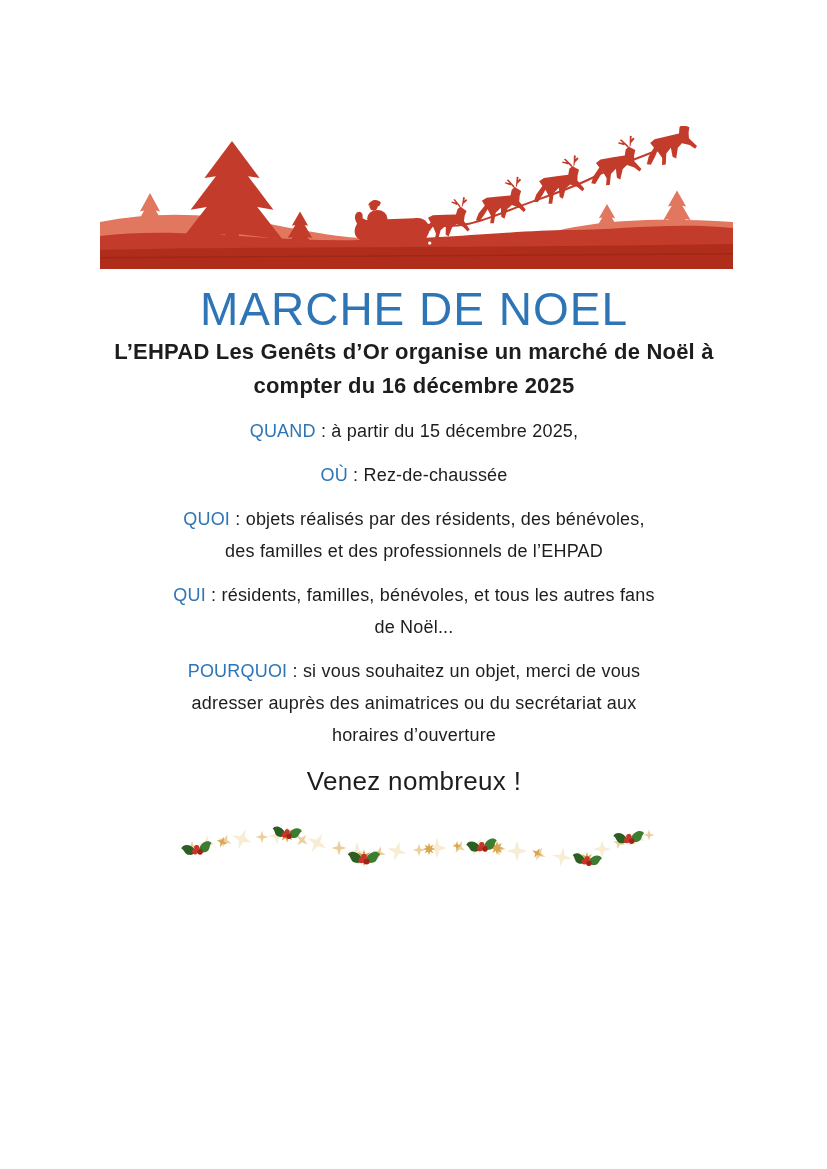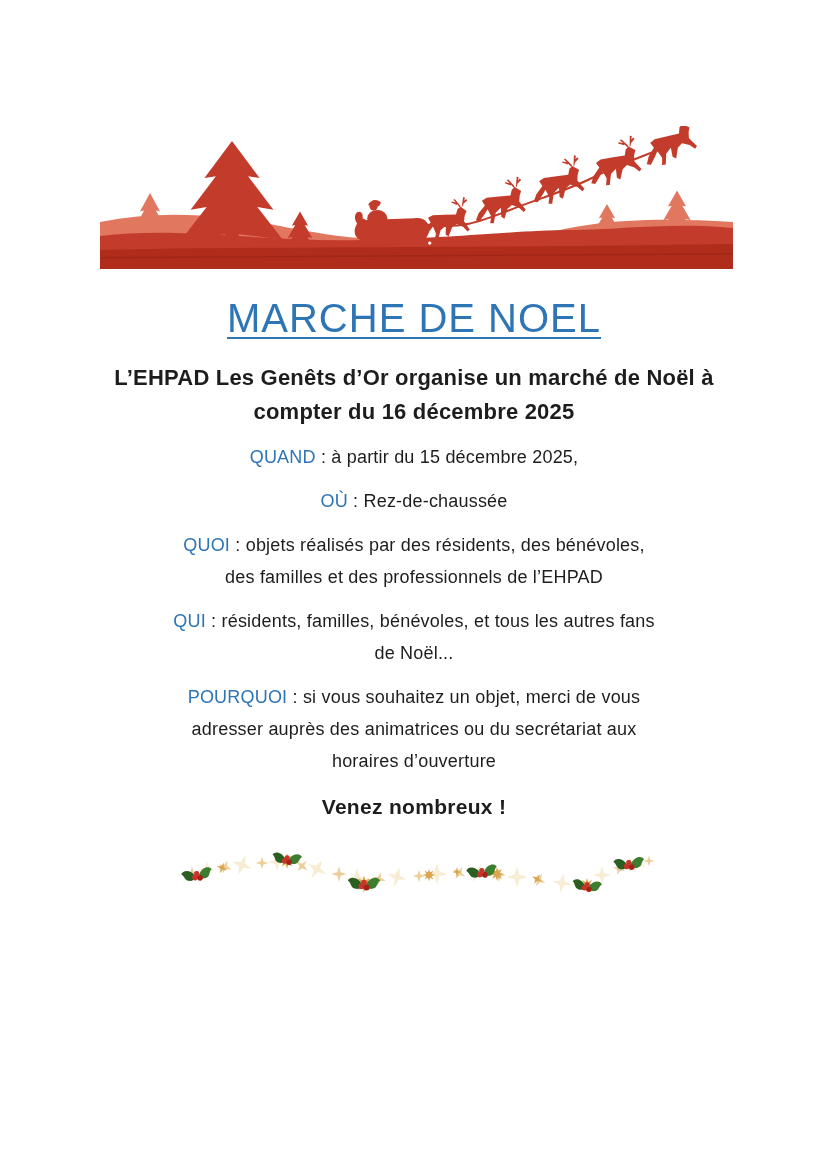--- a/index.html
+++ b/index.html
@@ -10,42 +10,41 @@
     background:#ffffff;
     font-family:"Liberation Sans", sans-serif;
     overflow:hidden;
   }
   .banner{position:absolute;top:126px;left:100px;}
   .content{
     position:absolute;top:284px;left:94px;width:640px;
     text-align:center;color:#1d1d1d;
   }
   .title{
-    margin:11px;font-size:40px;font-weight:400;letter-spacing:1px;
+    margin:2px;font-size:46px;font-weight:400;letter-spacing:1px;
     color:#2e75b6;
-    text-decoration:underline;
     text-decoration-thickness:2px;
     text-underline-offset:5px;
     line-height:46px;
   }
   .intro{
-    margin:20px 0 12px 0;
+    margin:3px 0 12px 0;
     font-size:22px;font-weight:bold;line-height:34px;
     white-space:pre-line;letter-spacing:0.2px;
   }
   .section{
     margin:12px 0;
     font-size:18px;line-height:32px;letter-spacing:0.2px;
   }
   .section .label{color:#2e75b6;}
   .section .sep{white-space:pre;color:#1d1d1d;}
   .section .text{white-space:pre-line;color:#1d1d1d;}
   .closing{
     margin:14px 0 0 0;
-    font-size:21px;font-weight:bold;line-height:32px;letter-spacing:0.3px;
+    font-size:26px;font-weight:normal;line-height:32px;letter-spacing:0.3px;
   }
   .garland{display:block;margin:20px auto 0 auto;}
 </style>
 </head>
 <body>
 
 <div class="page">
 
   <svg class="banner" width="633" height="143" viewBox="0 0 633 143" aria-hidden="true">
     <defs>

